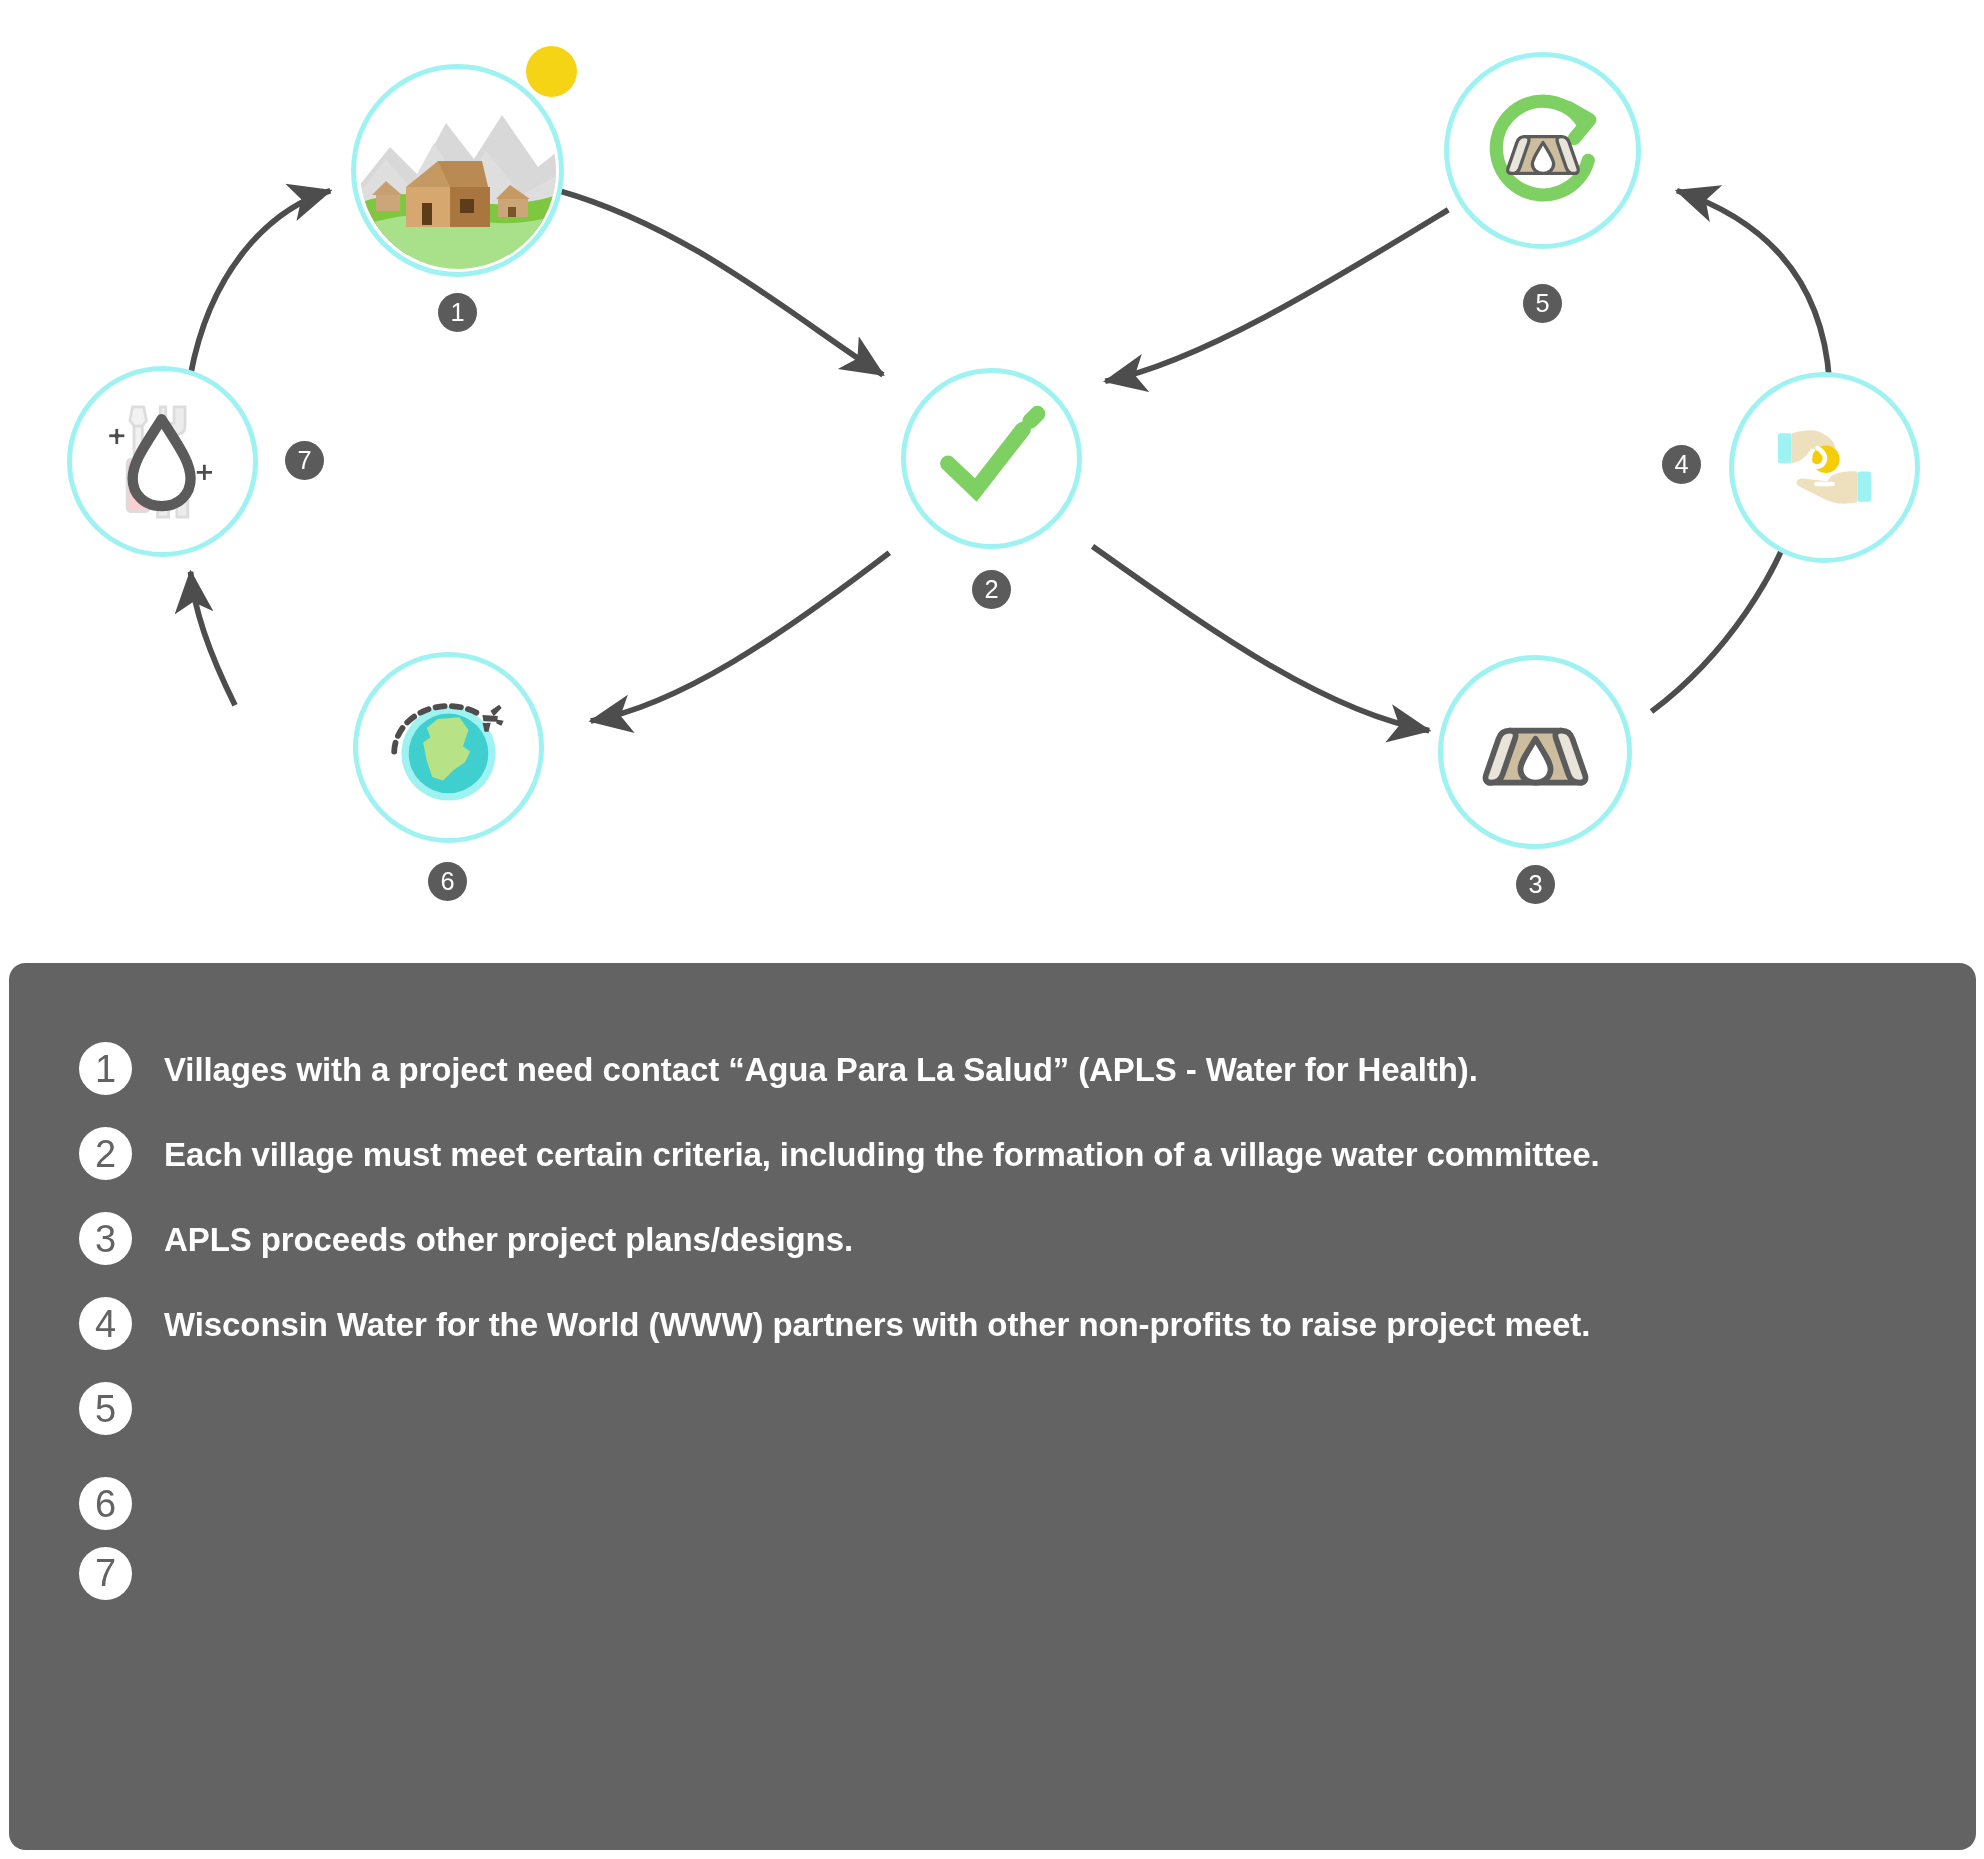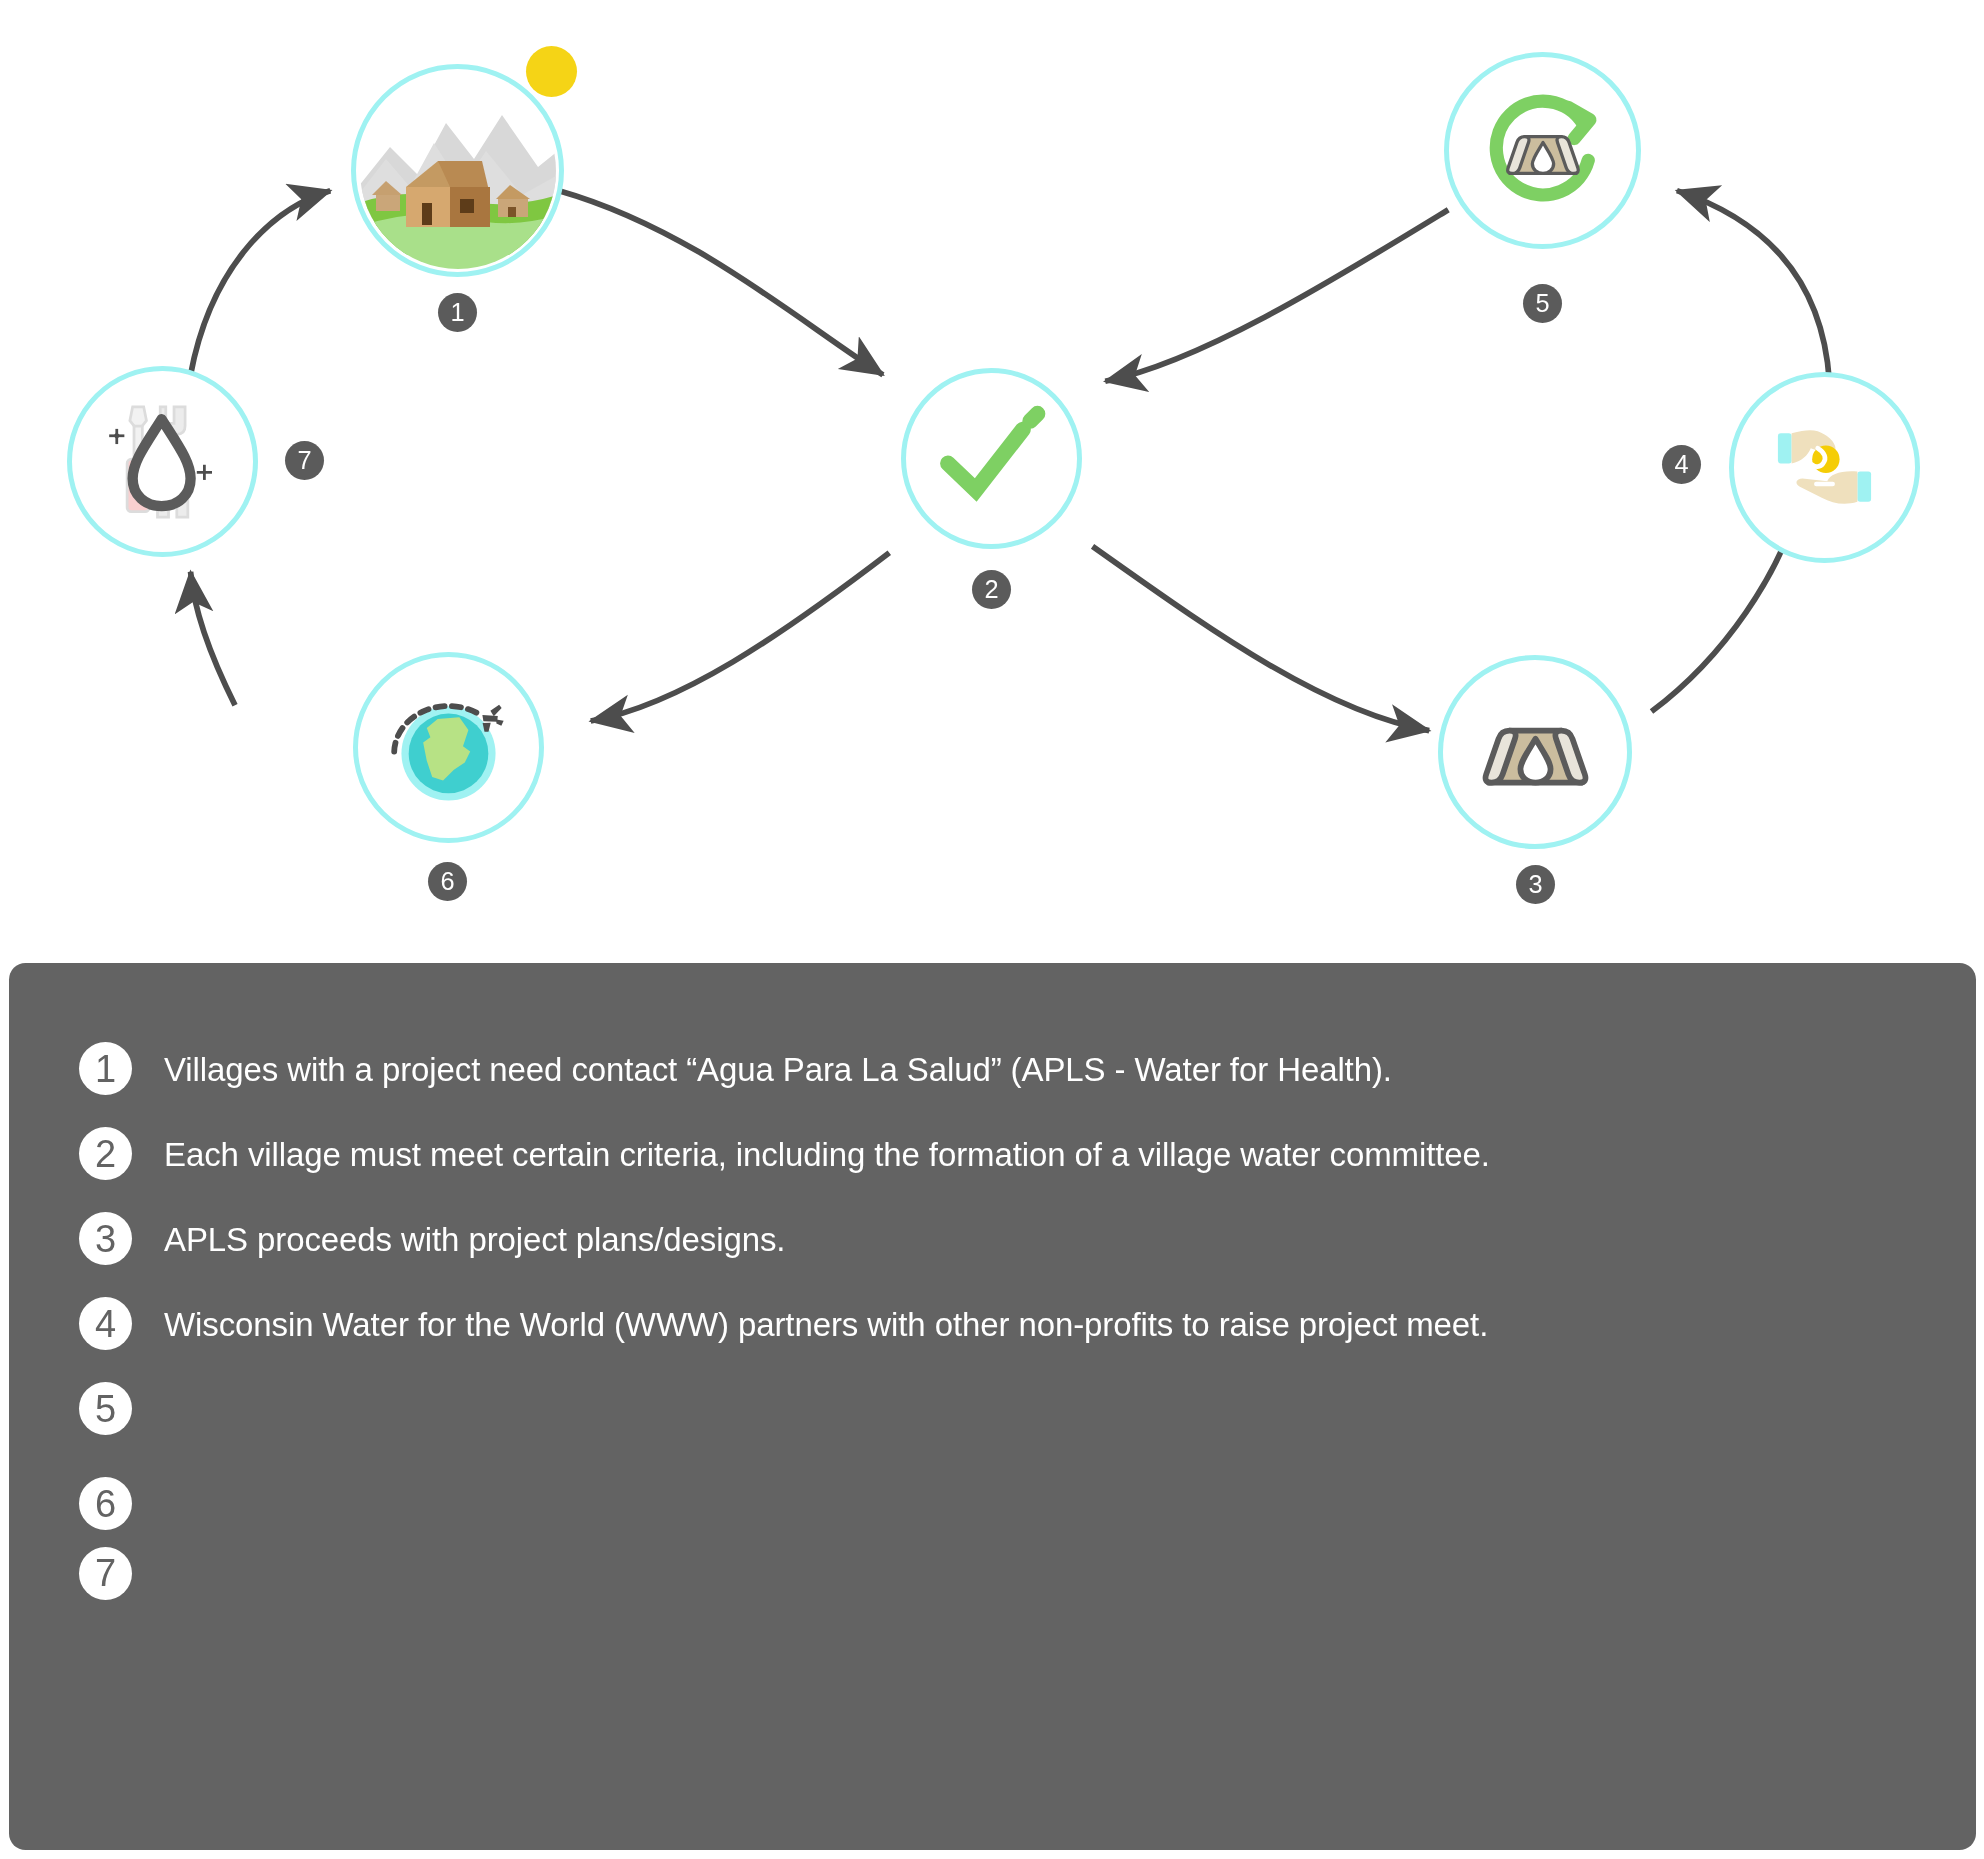--- a/index.html
+++ b/index.html
@@ -92,21 +92,21 @@
     align-items: center;
     justify-content: center;
     font-size: 38px;
     font-weight: 400;
     line-height: 1;
     margin-right: 32px;
   }
   .legend-text {
     color: #ffffff;
     font-size: 33px;
-    font-weight: normal;
+    font-weight: bold;
     line-height: 1.22;
     padding-top: 7.6px;
     letter-spacing: -0.1px;
     white-space: pre-line;
   }
   .legend-row.two-line { margin-bottom: 16.5px; }
   .legend-row.two-line .legend-num { margin-top: 10.2px; }
 </style>
 </head>
 <body>
@@ -287,21 +287,21 @@
         <div class="legend-text">Villages with a project need contact “Agua Para La Salud” (APLS - Water for Health).</div>
       </div>
 
       <div class="legend-row">
         <div class="legend-num">2</div>
         <div class="legend-text">Each village must meet certain criteria, including the formation of a village water committee.</div>
       </div>
 
       <div class="legend-row">
         <div class="legend-num">3</div>
-        <div class="legend-text">APLS proceeds with project plans/designs.</div>
+        <div class="legend-text">APLS proceeds other project plans/designs.</div>
       </div>
 
       <div class="legend-row">
         <div class="legend-num">4</div>
         <div class="legend-text">Wisconsin Water for the World (WWW) partners with other non-profits to raise project meet.</div>
       </div>
 
       <div class="legend-row">
         <div class="legend-num">5</div>
       </div>

